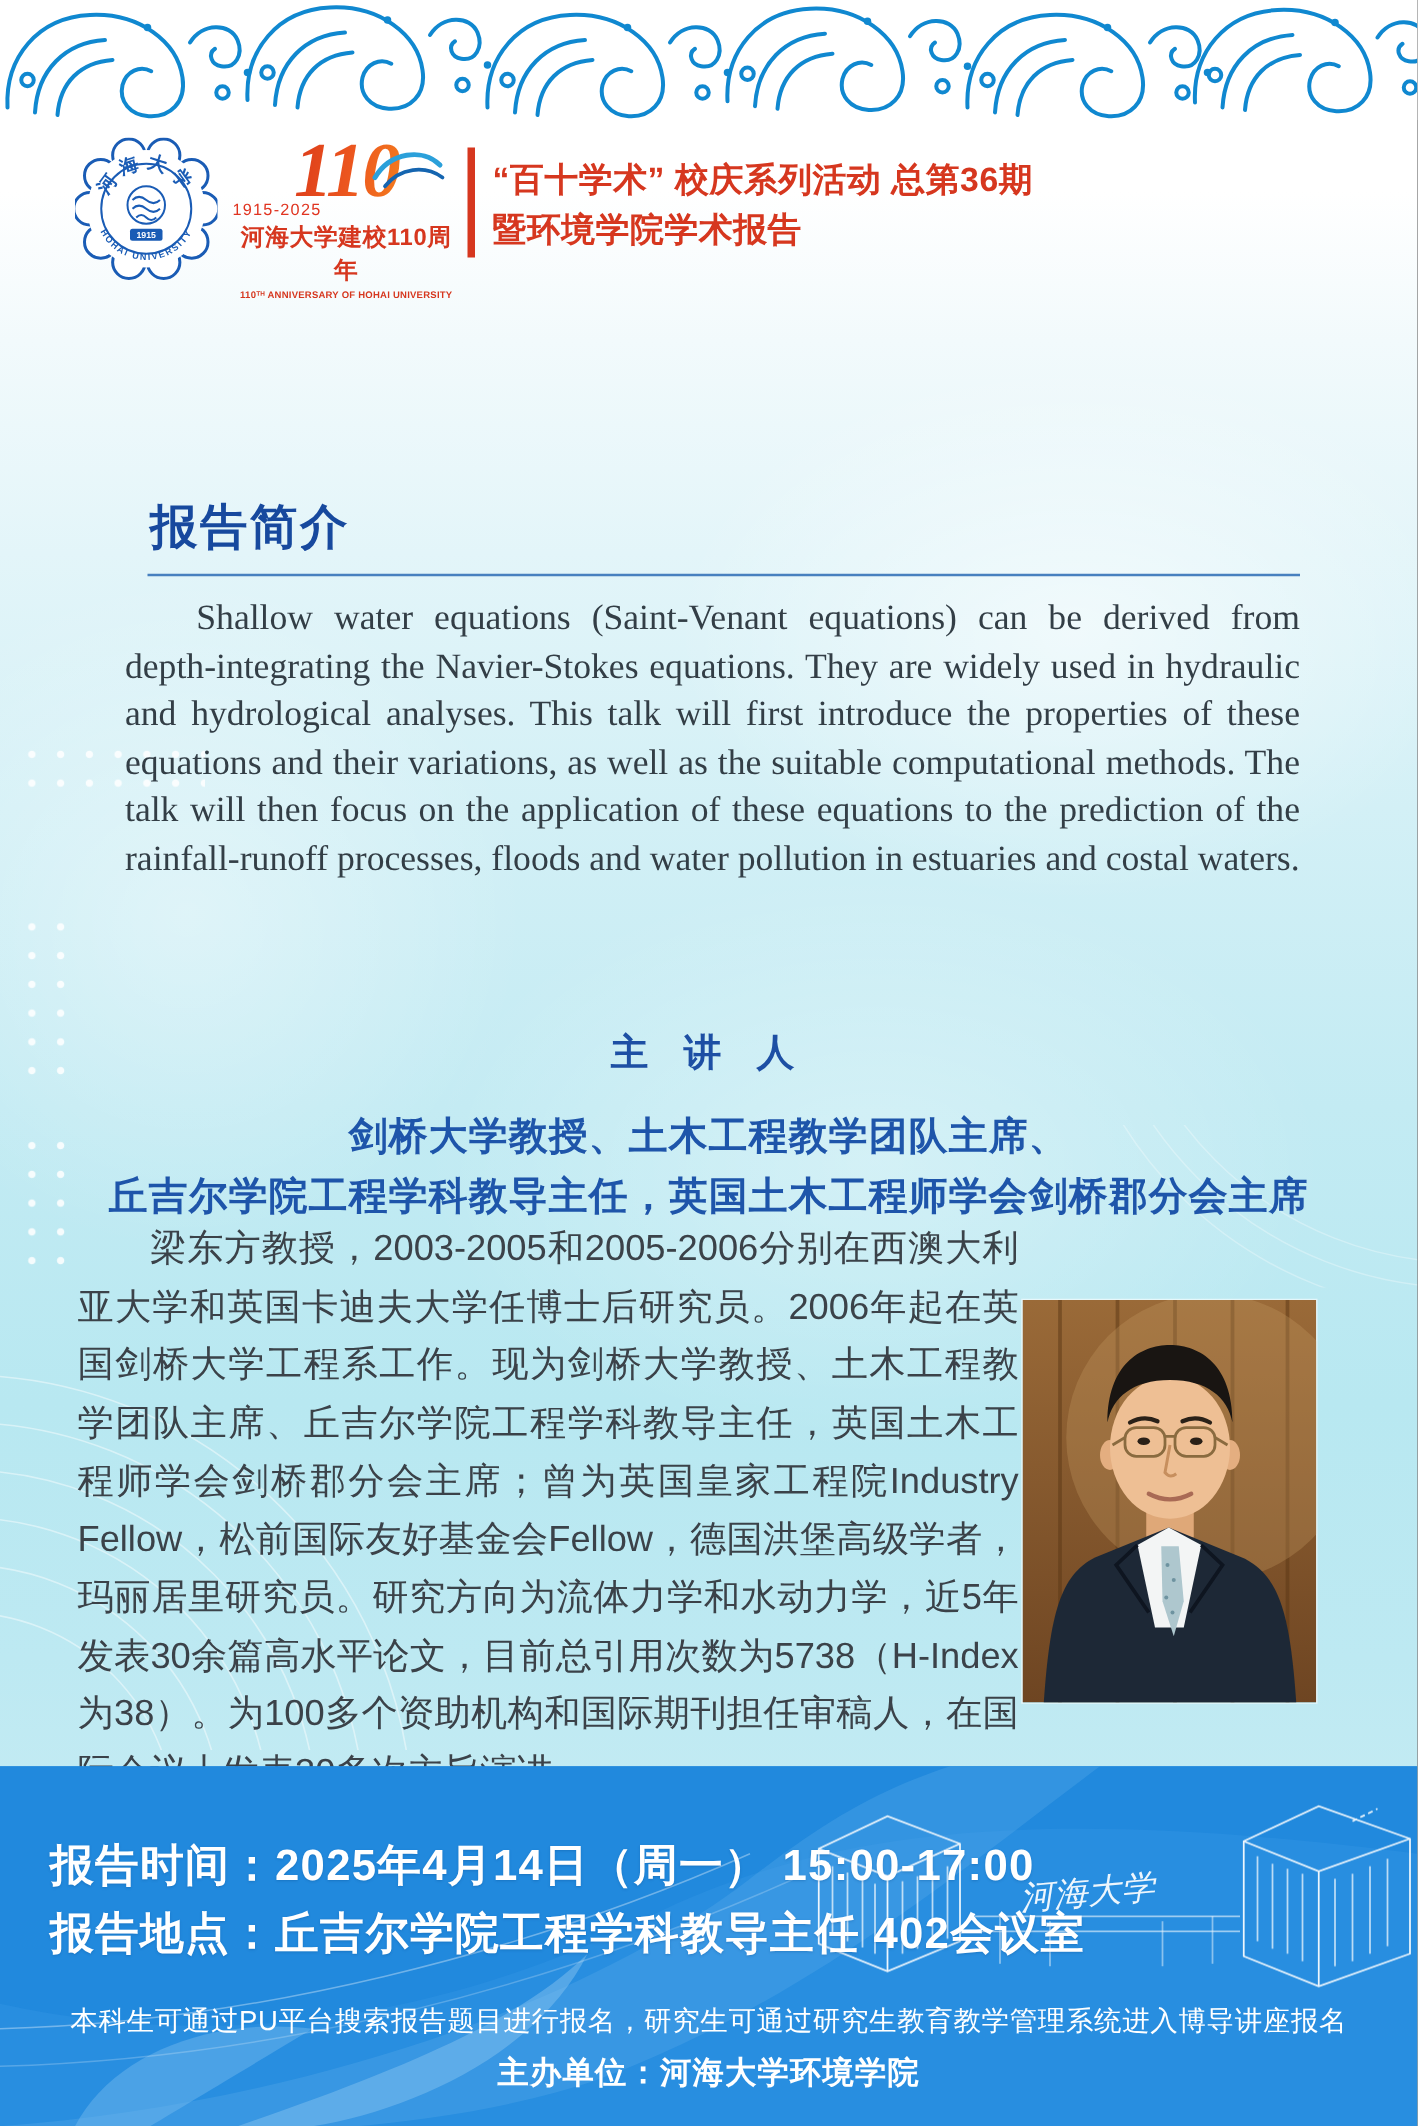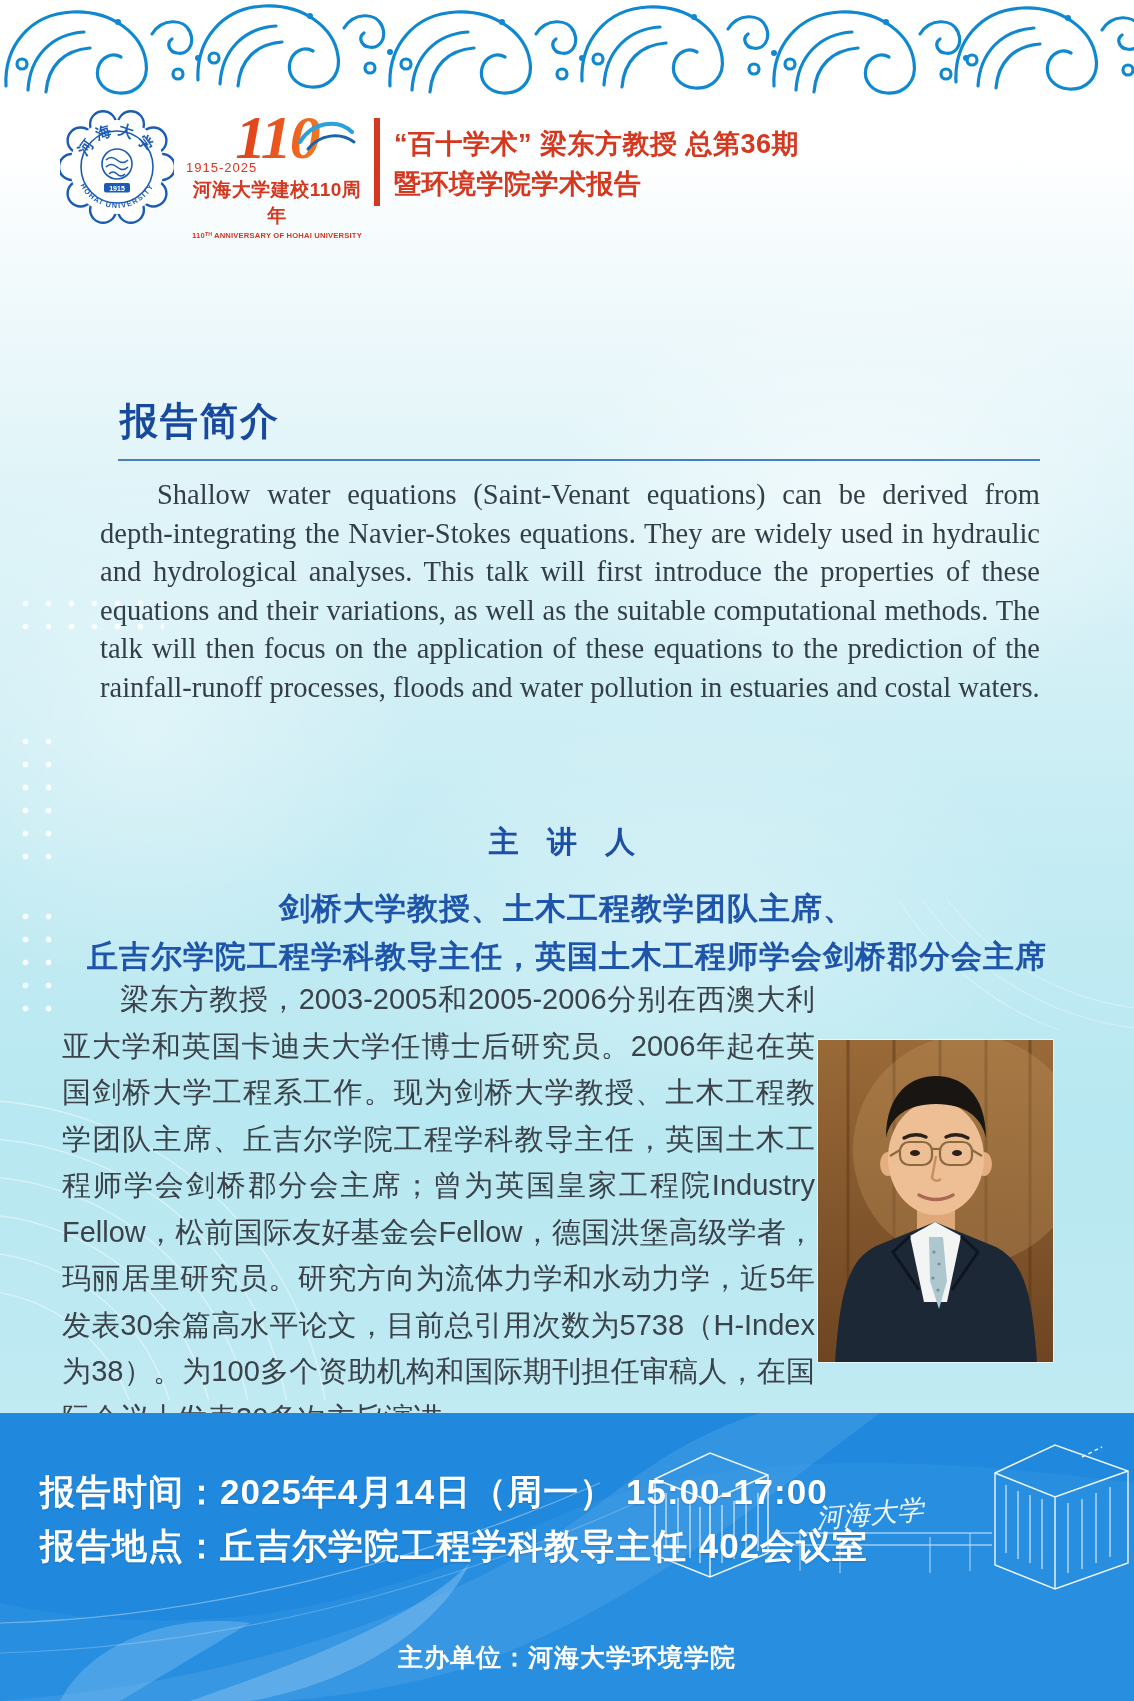--- a/index.html
+++ b/index.html
@@ -166,21 +166,21 @@
       <path d="M4,30 C16,10 42,6 56,20" stroke="#2ba0da" stroke-width="4" fill="none" stroke-linecap="round"></path>
       <path d="M12,37 C24,22 44,20 58,30" stroke="#1565b0" stroke-width="3" fill="none" stroke-linecap="round"></path>
     </svg>
     <div class="anniv-years">1915-2025</div>
     <div class="anniv-cn">河海大学建校110周年</div>
     <div class="anniv-en">110ᵀᴴ ANNIVERSARY OF HOHAI UNIVERSITY</div>
   </div>
 
   <div class="red-divider"></div>
   <div class="series">
-    <div>“百十学术” 梁东方教授 总第36期</div>
+    <div>“百十学术” 校庆系列活动 总第36期</div>
     <div>暨环境学院学术报告</div>
   </div>
 
 
   <div class="sec-head">报告简介</div>
   <div class="sec-rule"></div>
   <p class="abstract">Shallow water equations (Saint-Venant equations) can be derived from depth-integrating the Navier-Stokes equations. They are widely used in hydraulic and hydrological analyses. This talk will first introduce the properties of these equations and their variations, as well as the suitable computational methods. The talk will then focus on the application of these equations to the prediction of the rainfall-runoff processes, floods and water pollution in estuaries and costal waters.</p>
 
   <div class="speaker-row">
     <span class="speaker-label">主 讲 人</span>
@@ -257,16 +257,17 @@
         <path d="M438,90 V160 M452,86 V156 M466,80 V150 M480,74 V144" opacity=".75"></path>
         <path d="M452,44 l20,-10" stroke-dasharray="4 3"></path>
         <path d="M150,120 H362 M150,132 H362" opacity=".6"></path>
         <path d="M170,120 V158 M210,124 V160 M300,124 V160 M340,120 V158" opacity=".5"></path>
         <text x="186" y="112" font-size="27" fill="#ffffff" stroke="none" font-style="italic" transform="rotate(-5 216 104)">河海大学</text>
       </g>
     </svg>
 
     <div class="sched sched1"><span>报告时间：</span><span>2025年4月14日（周一） 15:00-17:00</span></div>
     <div class="sched sched2"><span>报告地点：</span><span>丘吉尔学院工程学科教导主任 402会议室</span></div>
+    <div class="reg">本科生可通过PU平台搜索报告题目进行报名，研究生可通过研究生教育教学管理系统进入博导讲座报名</div>
     <div class="org">主办单位：河海大学环境学院</div>
   </div>
 
 </div>
 
 </body></html>

